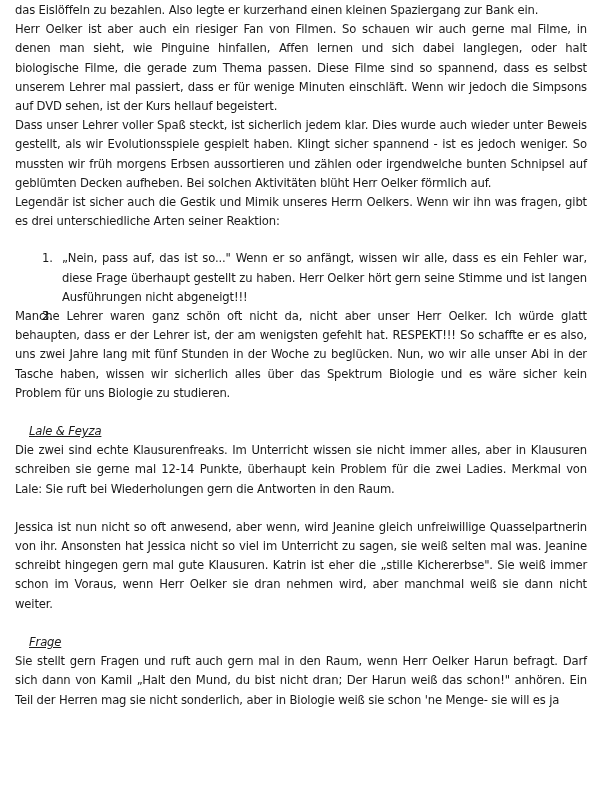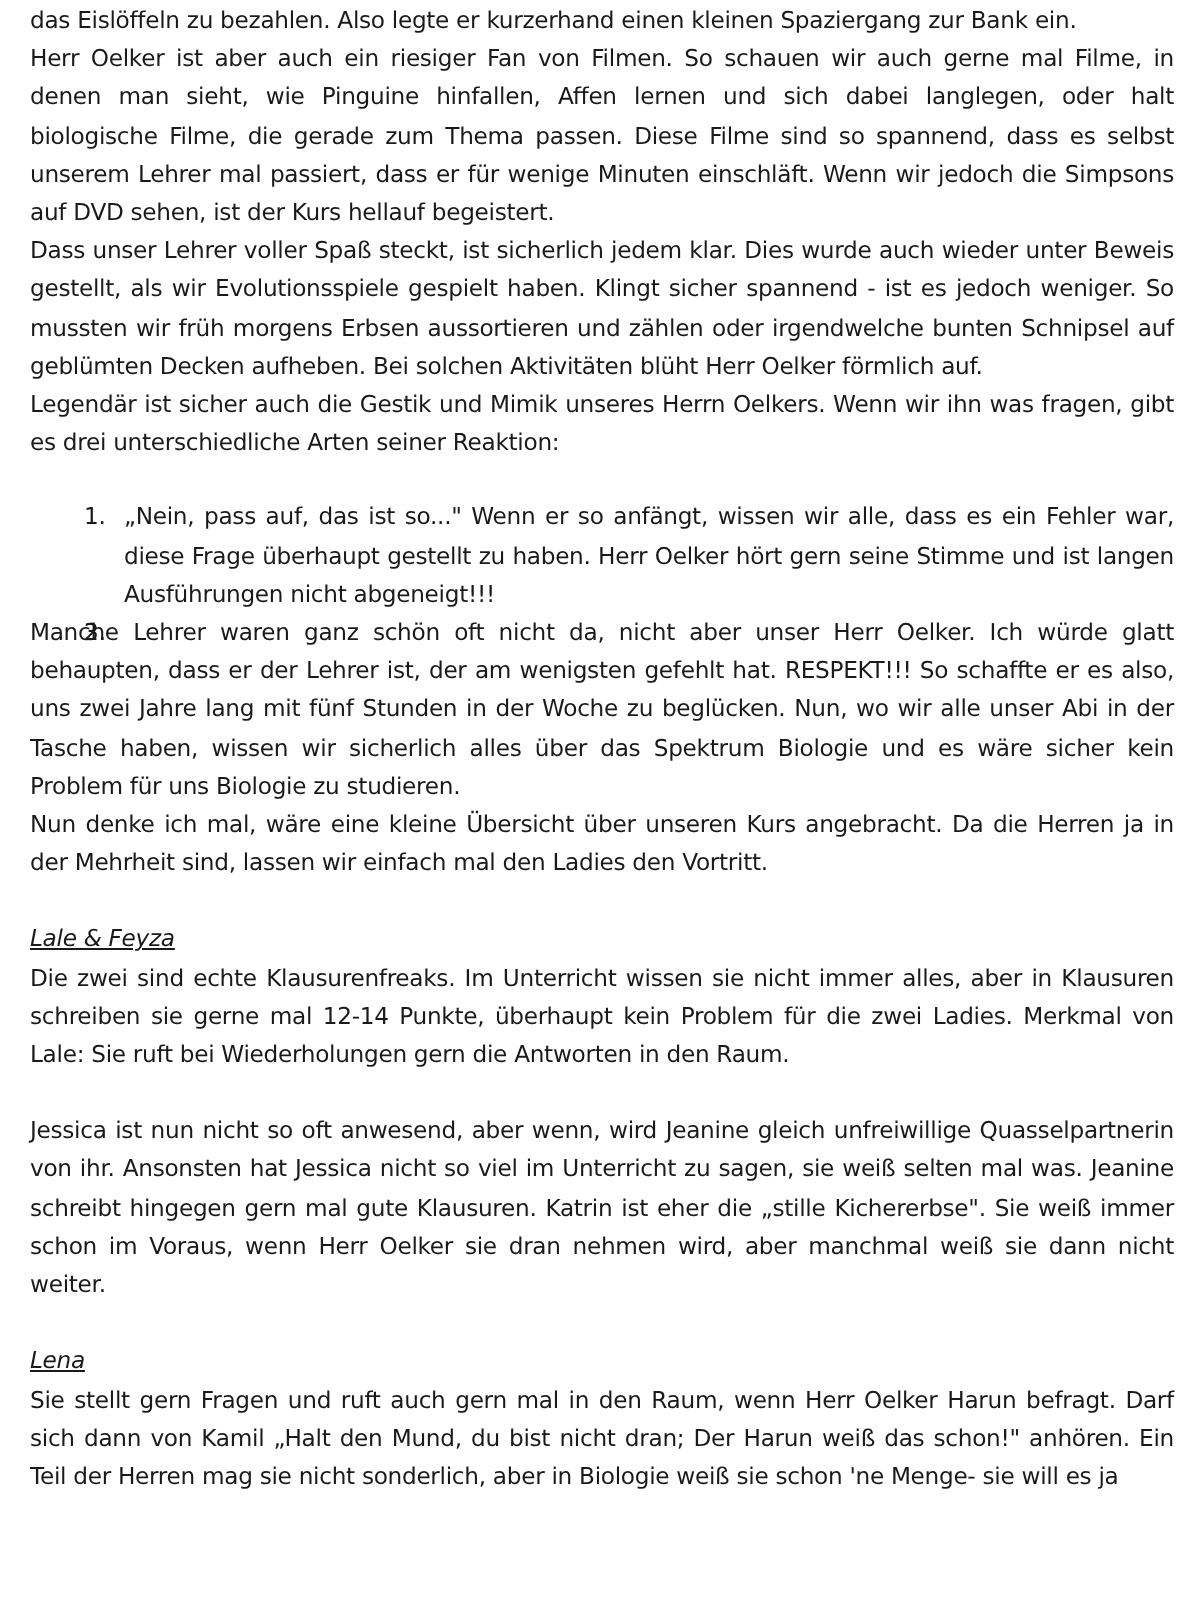--- a/index.html
+++ b/index.html
@@ -13,21 +13,21 @@
     position: absolute; left: 15px; top: 0px; width: 572px;
     font-size: 11.6px; line-height: 19.2px;
     letter-spacing: -0.15px;
   }
   p { margin: 0; text-align: justify; }
   p.last-left { text-align-last: left; }
   ol { margin: 0; padding-left: 0; list-style: none; }
   ol li { position: relative; padding-left: 47px; text-align: justify; }
   ol li .num { position: absolute; left: 27px; top: 0; }
   .spacer { height: 19px; }
-  .heading { text-decoration: underline; font-style: italic; }
+  .heading { text-decoration: underline; font-style: italic; margin-left: 14px; }
   .list-gap { height: 18px; }
 </style>
 </head>
 <body>
 
 <div class="page">
   <p class="last-left" style="padding-top:1px;">das Eislöffeln zu bezahlen. Also legte er kurzerhand einen kleinen Spaziergang zur Bank ein.</p>
   <p class="last-left">Herr Oelker ist aber auch ein riesiger Fan von Filmen. So schauen wir auch gerne mal Filme, in denen man sieht, wie Pinguine hinfallen, Affen lernen und sich dabei langlegen, oder halt biologische Filme, die gerade zum Thema passen. Diese Filme sind so spannend, dass es selbst unserem Lehrer mal passiert, dass er für wenige Minuten einschläft. Wenn wir jedoch die Simpsons auf DVD sehen, ist der Kurs hellauf begeistert.</p>
   <p class="last-left">Dass unser Lehrer voller Spaß steckt, ist sicherlich jedem klar. Dies wurde auch wieder unter Beweis gestellt, als wir Evolutionsspiele gespielt haben. Klingt sicher spannend - ist es jedoch weniger. So mussten wir früh morgens Erbsen aussortieren und zählen oder irgendwelche bunten Schnipsel auf geblümten Decken aufheben. Bei solchen Aktivitäten blüht Herr Oelker förmlich auf.</p>
   <p class="last-left">Legendär ist sicher auch die Gestik und Mimik unseres Herrn Oelkers. Wenn wir ihn was fragen, gibt es drei unterschiedliche Arten seiner Reaktion:</p>
@@ -41,28 +41,27 @@
     </li>
     <li>
       <span class="num">2.</span>
     </li>
     <li style="text-align-last:left;">
       <span class="num">3.</span>
     </li>
   </ol>
 
   <p class="last-left">Manche Lehrer waren ganz schön oft nicht da, nicht aber unser Herr Oelker. Ich würde glatt behaupten, dass er der Lehrer ist, der am wenigsten gefehlt hat. RESPEKT!!! So schaffte er es also, uns zwei Jahre lang mit fünf Stunden in der Woche zu beglücken. Nun, wo wir alle unser Abi in der Tasche haben, wissen wir sicherlich alles über das Spektrum Biologie und es wäre sicher kein Problem für uns Biologie zu studieren.</p>
-  <p class="last-left">Nun denke ich mal, wäre eine kleine Übersicht über unseren Kurs angebracht. Da die Herren ja in der Mehrheit sind, lassen wir einfach mal den Ladies den Vortritt.</p>
 
   <div class="spacer"></div>
 
   <p class="heading">Lale &amp; Feyza</p>
   <p class="last-left">Die zwei sind echte Klausurenfreaks. Im Unterricht wissen sie nicht immer alles, aber in Klausuren schreiben sie gerne mal 12-14 Punkte, überhaupt kein Problem für die zwei Ladies. Merkmal von Lale: Sie ruft bei Wiederholungen gern die Antworten in den Raum.</p>
 
   <div class="spacer"></div>
 
   <p class="last-left">Jessica ist nun nicht so oft anwesend, aber wenn, wird Jeanine gleich unfreiwillige Quasselpartnerin von ihr. Ansonsten hat Jessica nicht so viel im Unterricht zu sagen, sie weiß selten mal was. Jeanine schreibt hingegen gern mal gute Klausuren. Katrin ist eher die „stille Kichererbse". Sie weiß immer schon im Voraus, wenn Herr Oelker sie dran nehmen wird, aber manchmal weiß sie dann nicht weiter.</p>
 
   <div class="spacer"></div>
 
-  <p class="heading">Lena</p>
+  <p class="heading">Frage</p>
   <p>Sie stellt gern Fragen und ruft auch gern mal in den Raum, wenn Herr Oelker Harun befragt. Darf sich dann von Kamil „Halt den Mund, du bist nicht dran; Der Harun weiß das schon!" anhören. Ein Teil der Herren mag sie nicht sonderlich, aber in Biologie weiß sie schon 'ne Menge- sie will es ja</p>
 </div>
 
 </body></html>

